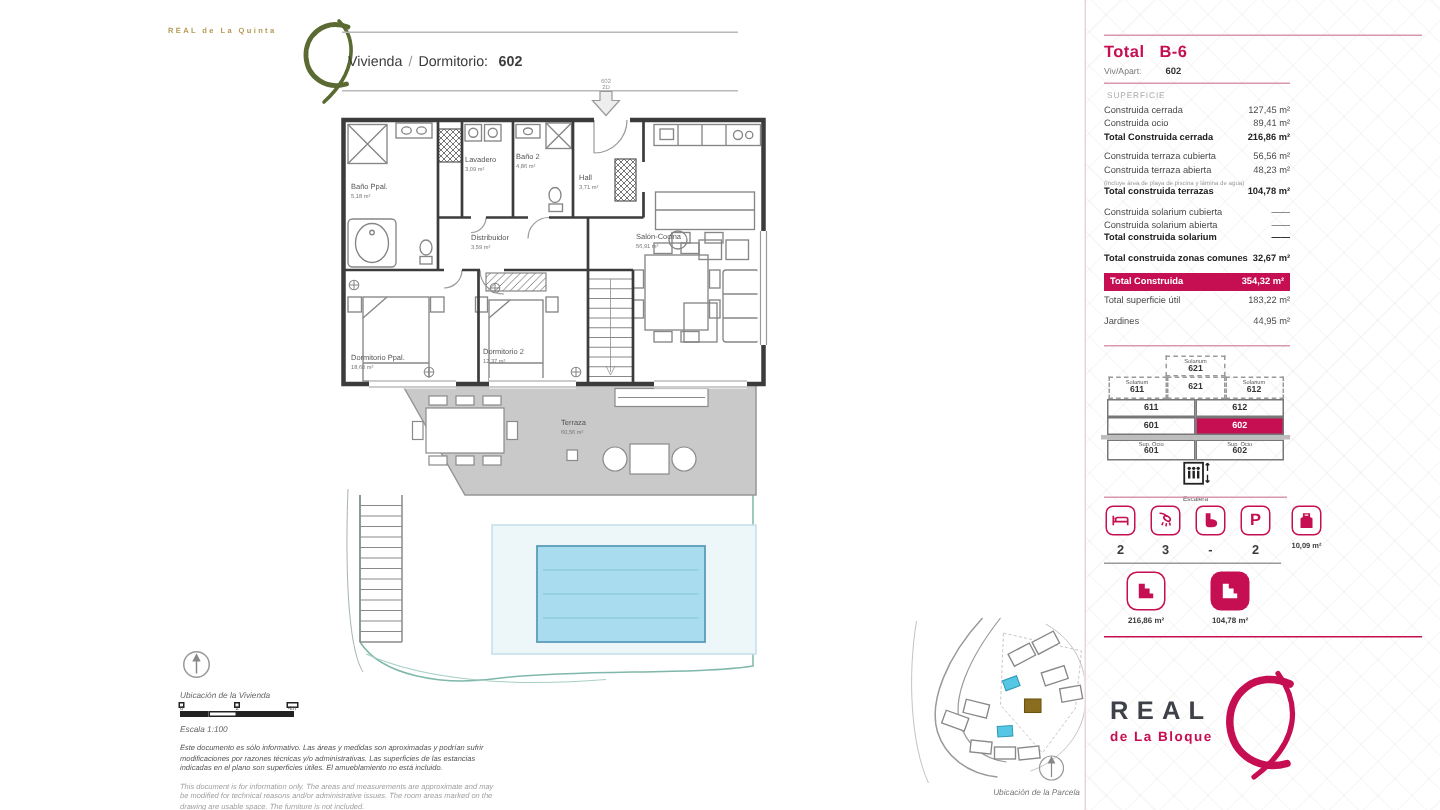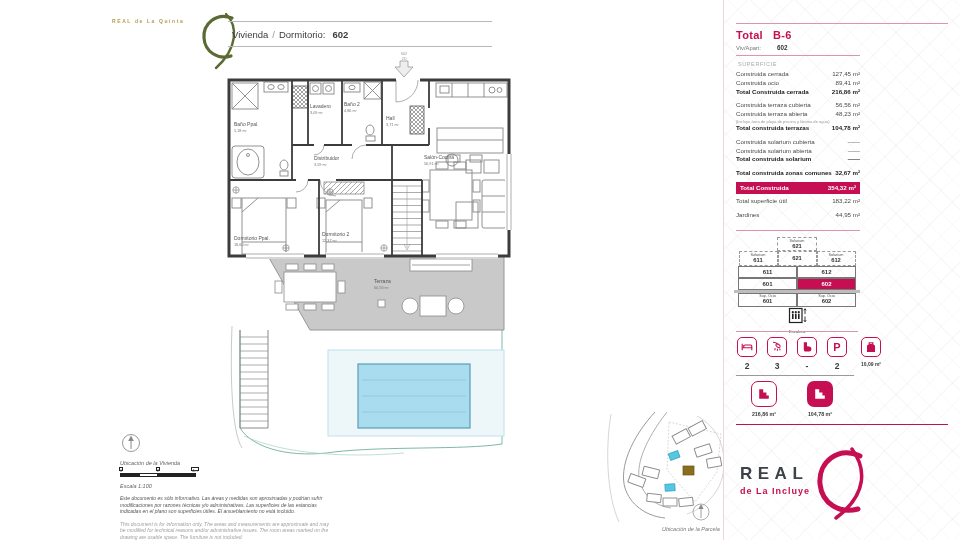--- a/index.html
+++ b/index.html
@@ -8,21 +8,21 @@
   body{font-family:"Liberation Sans",sans-serif;background:#ffffff;position:relative;}
   svg text{font-family:"Liberation Sans",sans-serif;}
 
   
   #brand{position:absolute;left:112px;top:16px;width:140px;height:64px;}
   .brand-name{font-size:13.5px;font-weight:700;letter-spacing:3px;color:var(--gold);}
   .brand-sub{font-size:5px;letter-spacing:1.6px;color:#b59a55;margin-top:2px;font-weight:700;}
   .brand-q{position:absolute;left:86px;top:-6px;}
 
   
-  #title-block{position:absolute;left:228px;top:21px;width:264px;height:26px;
+  #title-block{position:absolute;left:228px;top:21px;width:264px;height:40px;
     border-top:1px solid #b9b9b9;border-bottom:1px solid #b9b9b9;
     display:flex;align-items:center;font-size:9.5px;color:#3c3c3c;padding-left:4px;}
   #title-block .sep{margin:0 4px;color:#999;}
   #title-block .hv{margin-left:7px;font-weight:700;}
 
   
   #plan{position:absolute;left:224px;top:50px;width:300px;height:412px;}
 
   
   #notes{position:absolute;left:120px;top:432px;width:222px;color:#666;}
@@ -577,19 +577,19 @@
           </svg>
       </div>
       <div class="bval">104,78 m²</div>
     </div>
   </div>
 
   <div id="s-hr6"></div>
 
   <div id="footer-logo">
     <div class="fl1">REAL</div>
-    <div class="fl2">de La Incluye</div>
+    <div class="fl2">de La Bloque</div>
     <svg width="72" height="78" viewBox="0 0 72 78">
       <path d="M52,12 C30,2 10,18 12,40 C14,60 32,70 50,65" stroke="#c60e52" stroke-width="5" fill="none" stroke-linecap="round"></path>
       <path d="M44,5 C58,24 60,50 28,74" stroke="#c60e52" stroke-width="3.5" fill="none" stroke-linecap="round"></path>
     </svg>
   </div>
 </div>
 
 </body></html>

